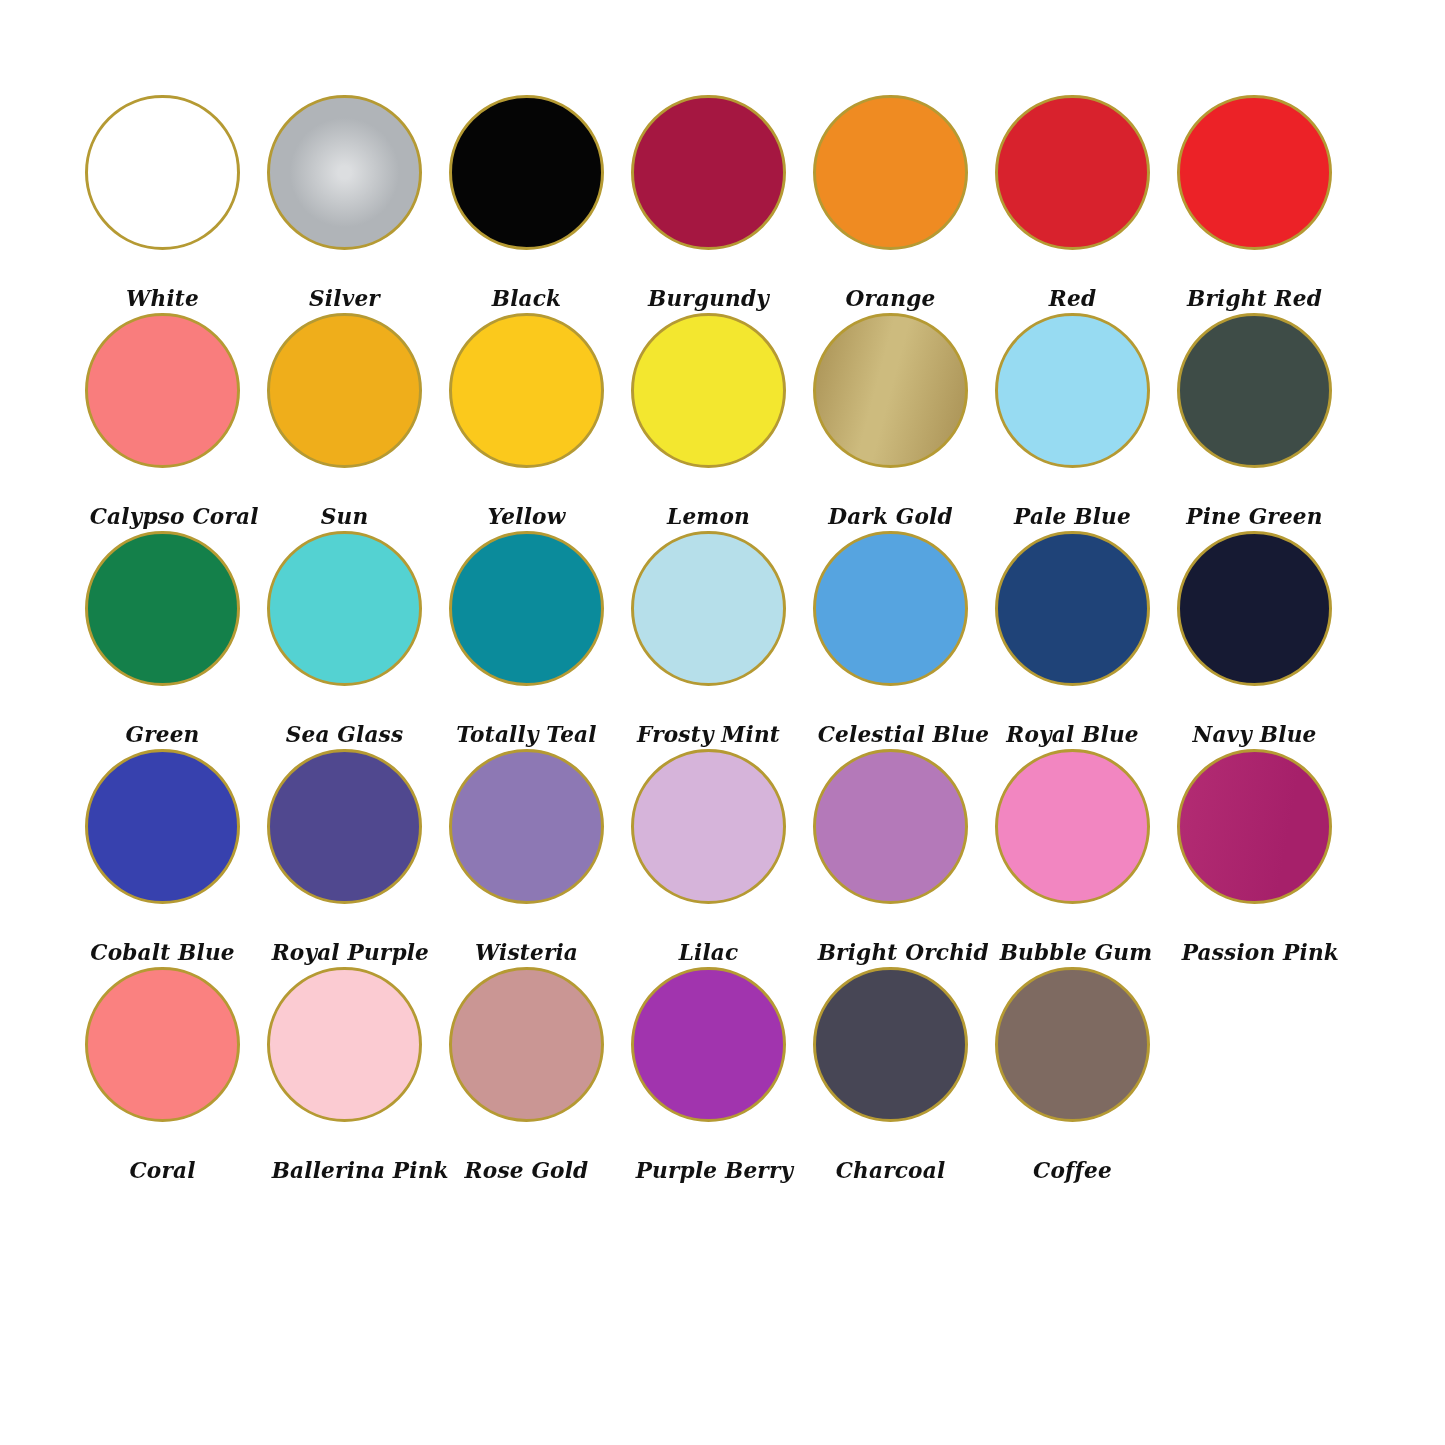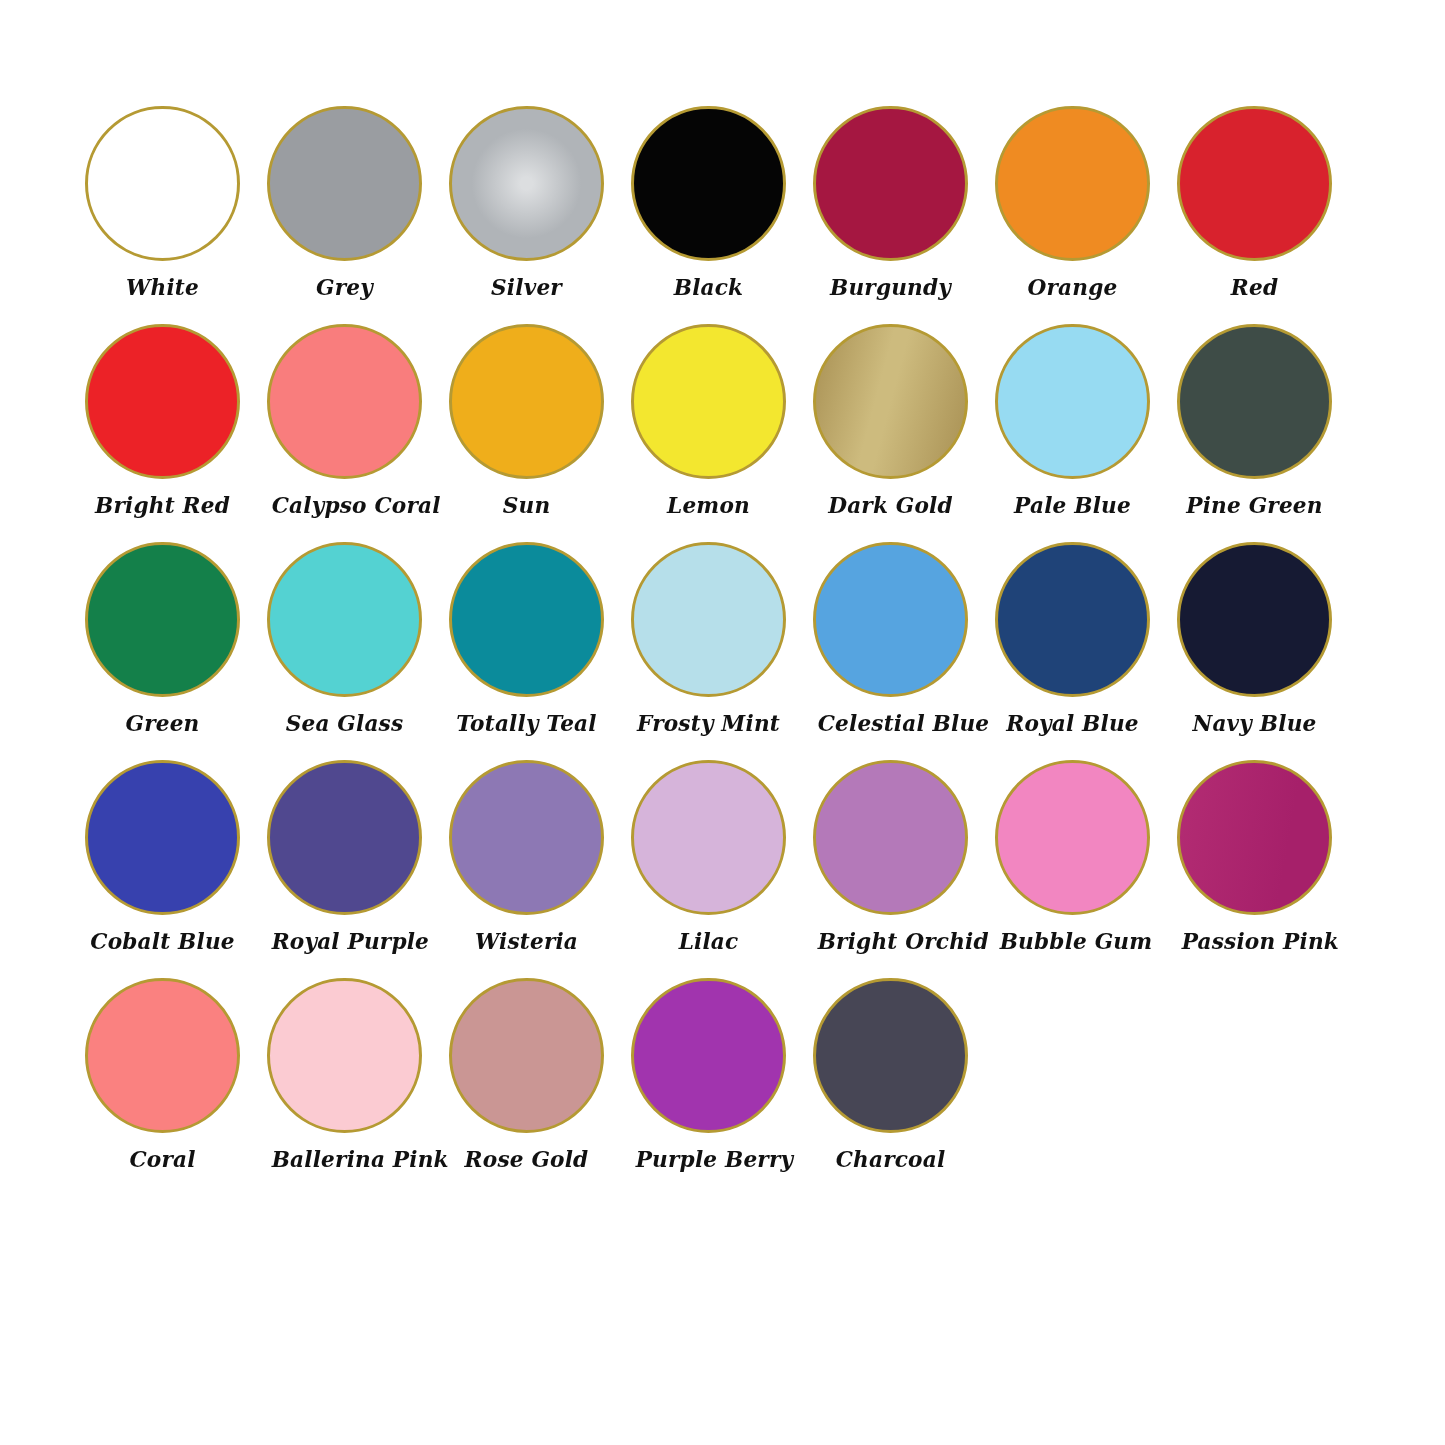--- a/index.html
+++ b/index.html
@@ -30,21 +30,21 @@
     justify-content: start;
     padding-left: 85px;
   }
 
   .swatch-cell {
     width: 182px;
     height: 218px;
     display: flex;
     flex-direction: column;
     align-items: flex-start;
-    justify-content: center;
+    justify-content: space-between;
   }
 
   .swatch-disc {
     width: 155px;
     height: 155px;
     border-radius: 50%;
     border: 3px solid #b59a33;
     background: #ffffff;
     flex: 0 0 auto;
   }
@@ -68,24 +68,20 @@
 </head>
 <body>
 
 <div id="palette-sheet" style="background: rgb(255, 255, 255);">
   <div class="swatch-grid">
       <div class="swatch-cell">
         <div class="swatch-disc" style="border-color: rgb(181, 154, 51); background: rgb(255, 255, 255);"></div>
         <div class="swatch-label" style="color: rgb(17, 17, 17);">White</div>
       </div>
       <div class="swatch-cell">
-        <div class="swatch-disc" style="border-color: rgb(181, 154, 51); background: rgb(154, 157, 161);"></div>
-        <div class="swatch-label" style="color: rgb(17, 17, 17);">Grey</div>
-      </div>
-      <div class="swatch-cell">
         <div class="swatch-disc" style="border-color: rgb(181, 154, 51); background: radial-gradient(circle, rgb(220, 222, 224) 0%, rgb(220, 222, 224) 6%, rgb(176, 180, 184) 52%, rgb(176, 180, 184) 100%);"></div>
         <div class="swatch-label" style="color: rgb(17, 17, 17);">Silver</div>
       </div>
       <div class="swatch-cell">
         <div class="swatch-disc" style="border-color: rgb(181, 154, 51); background: rgb(5, 5, 5);"></div>
         <div class="swatch-label" style="color: rgb(17, 17, 17);">Black</div>
       </div>
       <div class="swatch-cell">
         <div class="swatch-disc" style="border-color: rgb(181, 154, 51); background: rgb(165, 23, 65);"></div>
         <div class="swatch-label" style="color: rgb(17, 17, 17);">Burgundy</div>
@@ -104,20 +100,24 @@
       </div>
       <div class="swatch-cell">
         <div class="swatch-disc" style="border-color: rgb(181, 154, 51); background: rgb(249, 125, 125);"></div>
         <div class="swatch-label" style="color: rgb(17, 17, 17);">Calypso Coral</div>
       </div>
       <div class="swatch-cell">
         <div class="swatch-disc" style="border-color: rgb(181, 154, 51); background: rgb(239, 174, 27);"></div>
         <div class="swatch-label" style="color: rgb(17, 17, 17);">Sun</div>
       </div>
       <div class="swatch-cell">
+        <div class="swatch-disc" style="border-color: rgb(181, 154, 51); background: rgb(251, 201, 28);"></div>
+        <div class="swatch-label" style="color: rgb(17, 17, 17);">Yellow</div>
+      </div>
+      <div class="swatch-cell">
         <div class="swatch-disc" style="border-color: rgb(181, 154, 51); background: rgb(243, 231, 47);"></div>
         <div class="swatch-label" style="color: rgb(17, 17, 17);">Lemon</div>
       </div>
       <div class="swatch-cell">
         <div class="swatch-disc" style="border-color: rgb(181, 154, 51); background: linear-gradient(105deg, rgb(168, 144, 83) 0%, rgb(205, 187, 126) 42%, rgb(205, 187, 126) 50%, rgb(168, 144, 83) 100%);"></div>
         <div class="swatch-label" style="color: rgb(17, 17, 17);">Dark Gold</div>
       </div>
       <div class="swatch-cell">
         <div class="swatch-disc" style="border-color: rgb(181, 154, 51); background: rgb(151, 219, 242);"></div>
         <div class="swatch-label" style="color: rgb(17, 17, 17);">Pale Blue</div>
@@ -195,14 +195,18 @@
         <div class="swatch-label" style="color: rgb(17, 17, 17);">Rose Gold</div>
       </div>
       <div class="swatch-cell">
         <div class="swatch-disc" style="border-color: rgb(181, 154, 51); background: rgb(161, 52, 174);"></div>
         <div class="swatch-label" style="color: rgb(17, 17, 17);">Purple Berry</div>
       </div>
       <div class="swatch-cell">
         <div class="swatch-disc" style="border-color: rgb(181, 154, 51); background: rgb(71, 70, 85);"></div>
         <div class="swatch-label" style="color: rgb(17, 17, 17);">Charcoal</div>
       </div>
+      <div class="swatch-cell">
+        <div class="swatch-disc" style="border-color: rgb(181, 154, 51); background: rgb(126, 106, 97);"></div>
+        <div class="swatch-label" style="color: rgb(17, 17, 17);">Coffee</div>
+      </div>
     </div>
 </div>
 
 </body></html>

